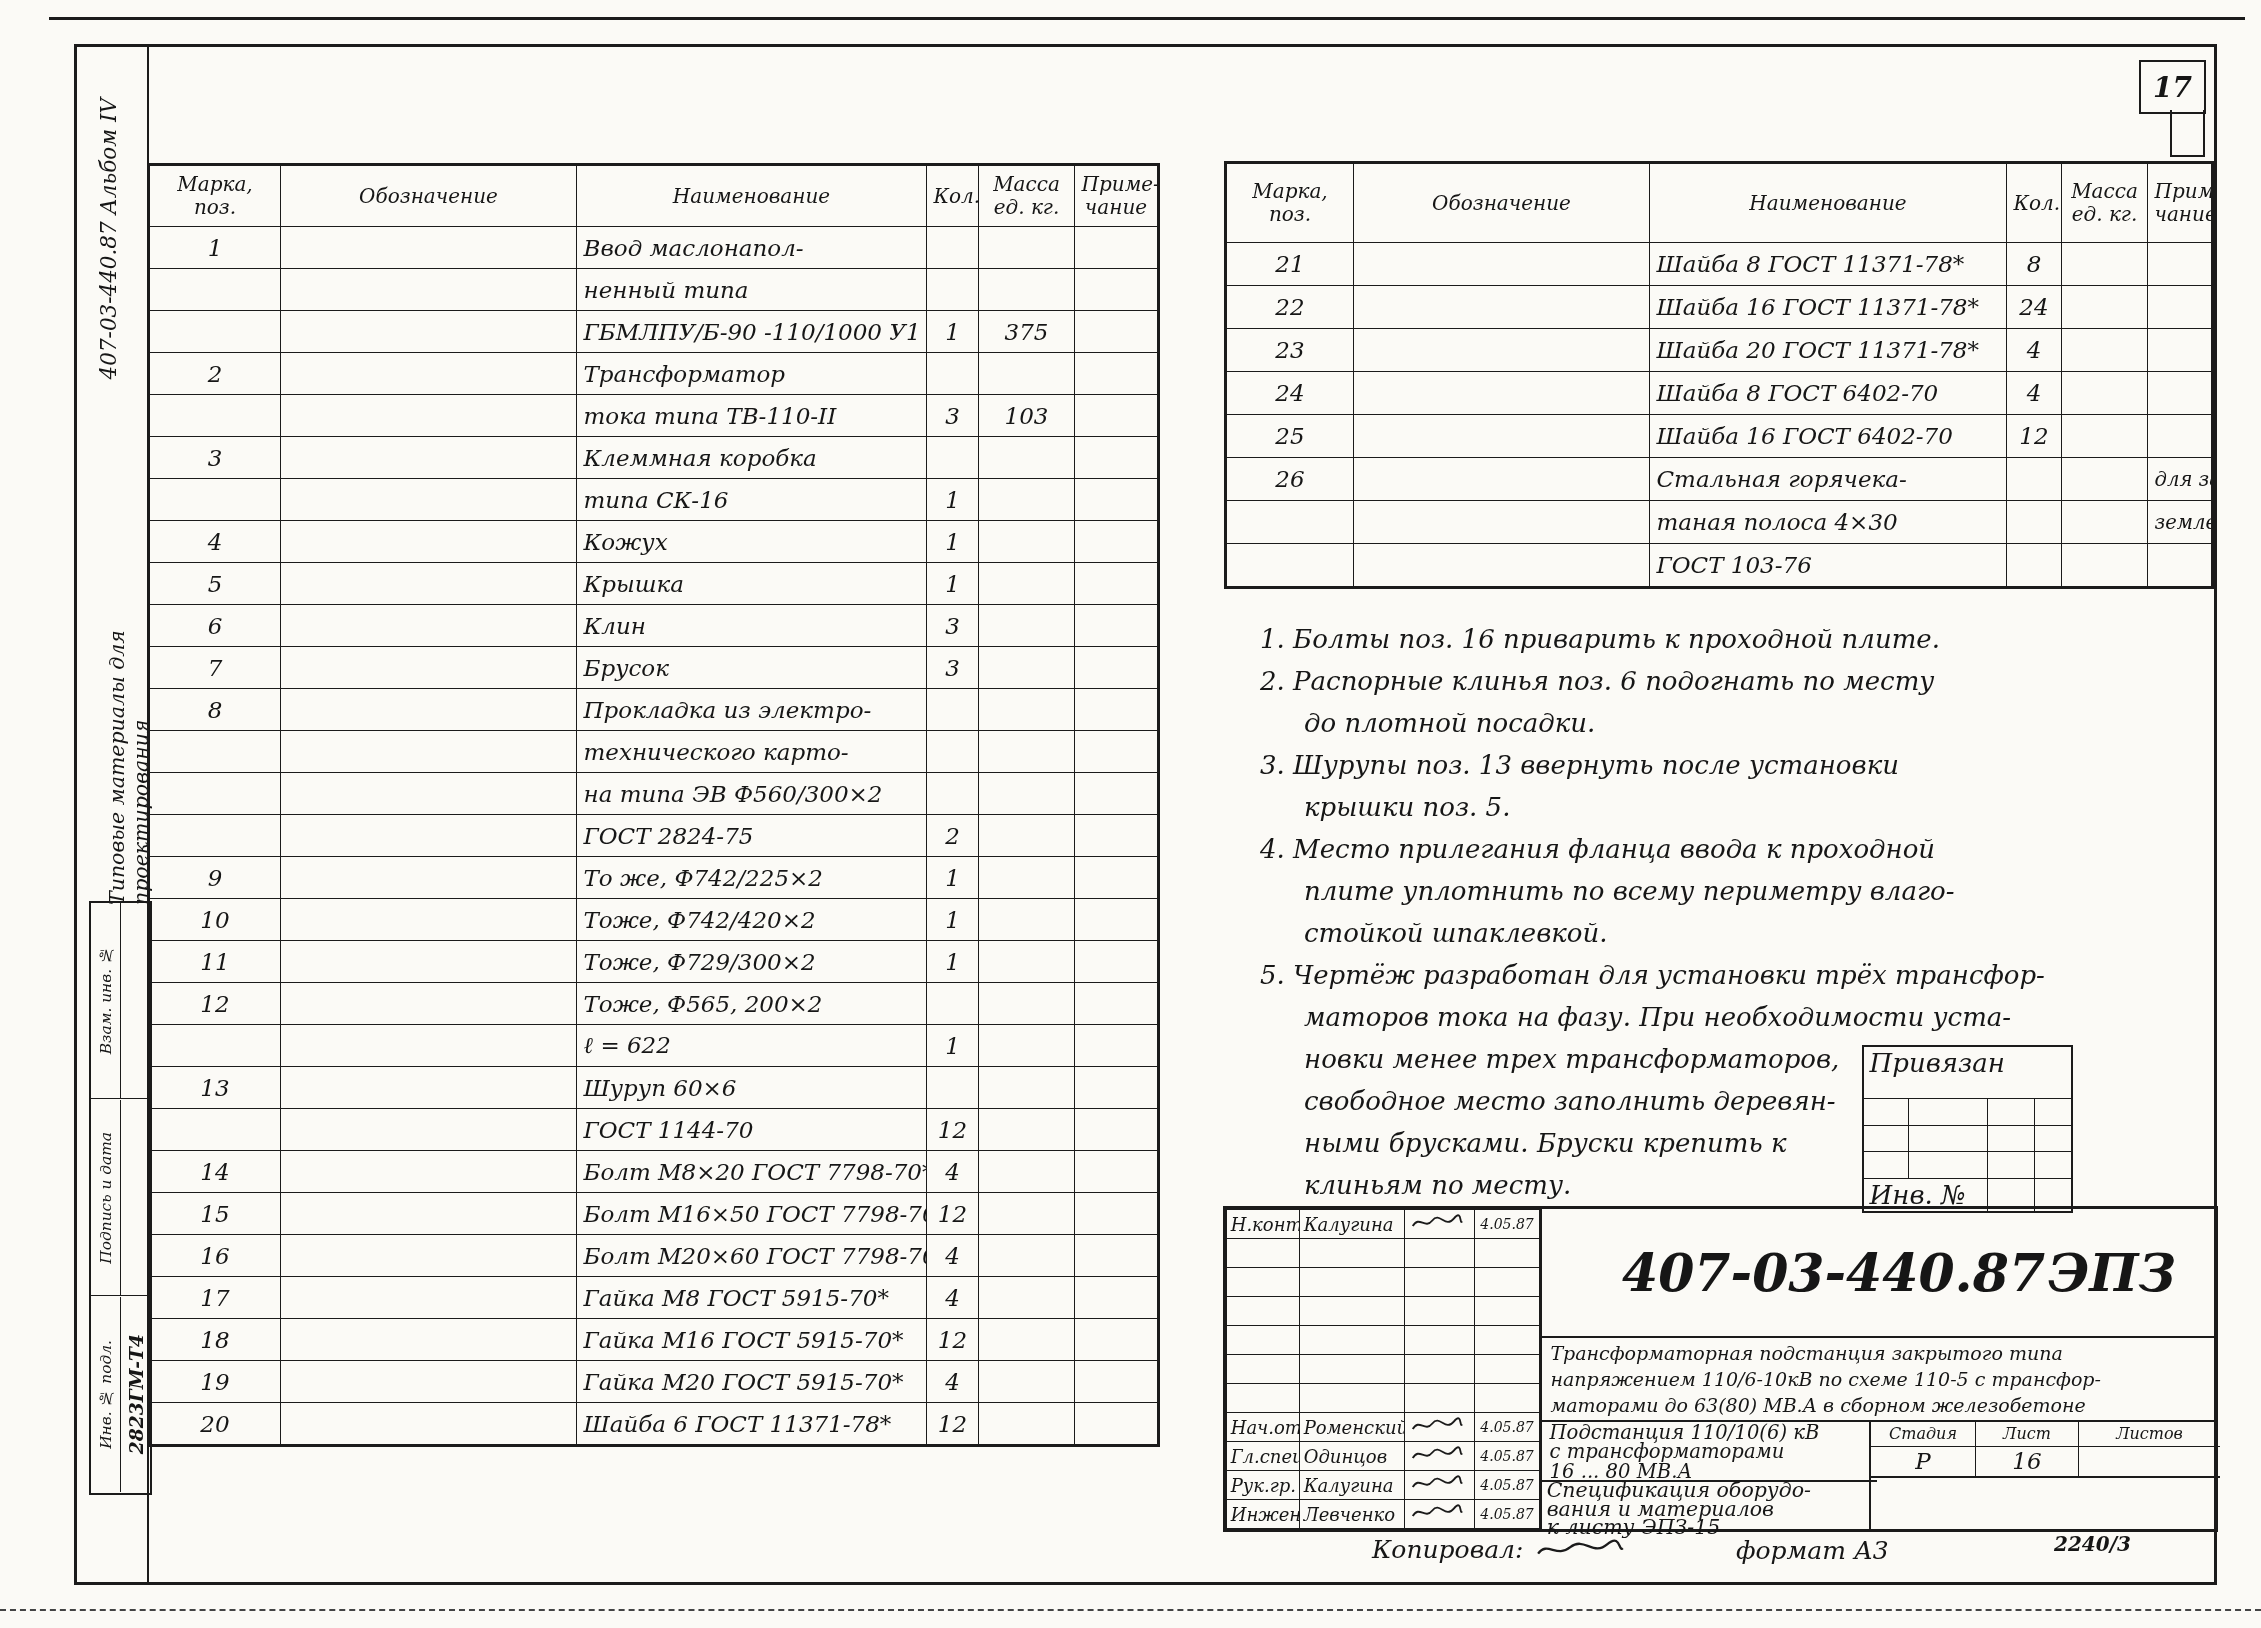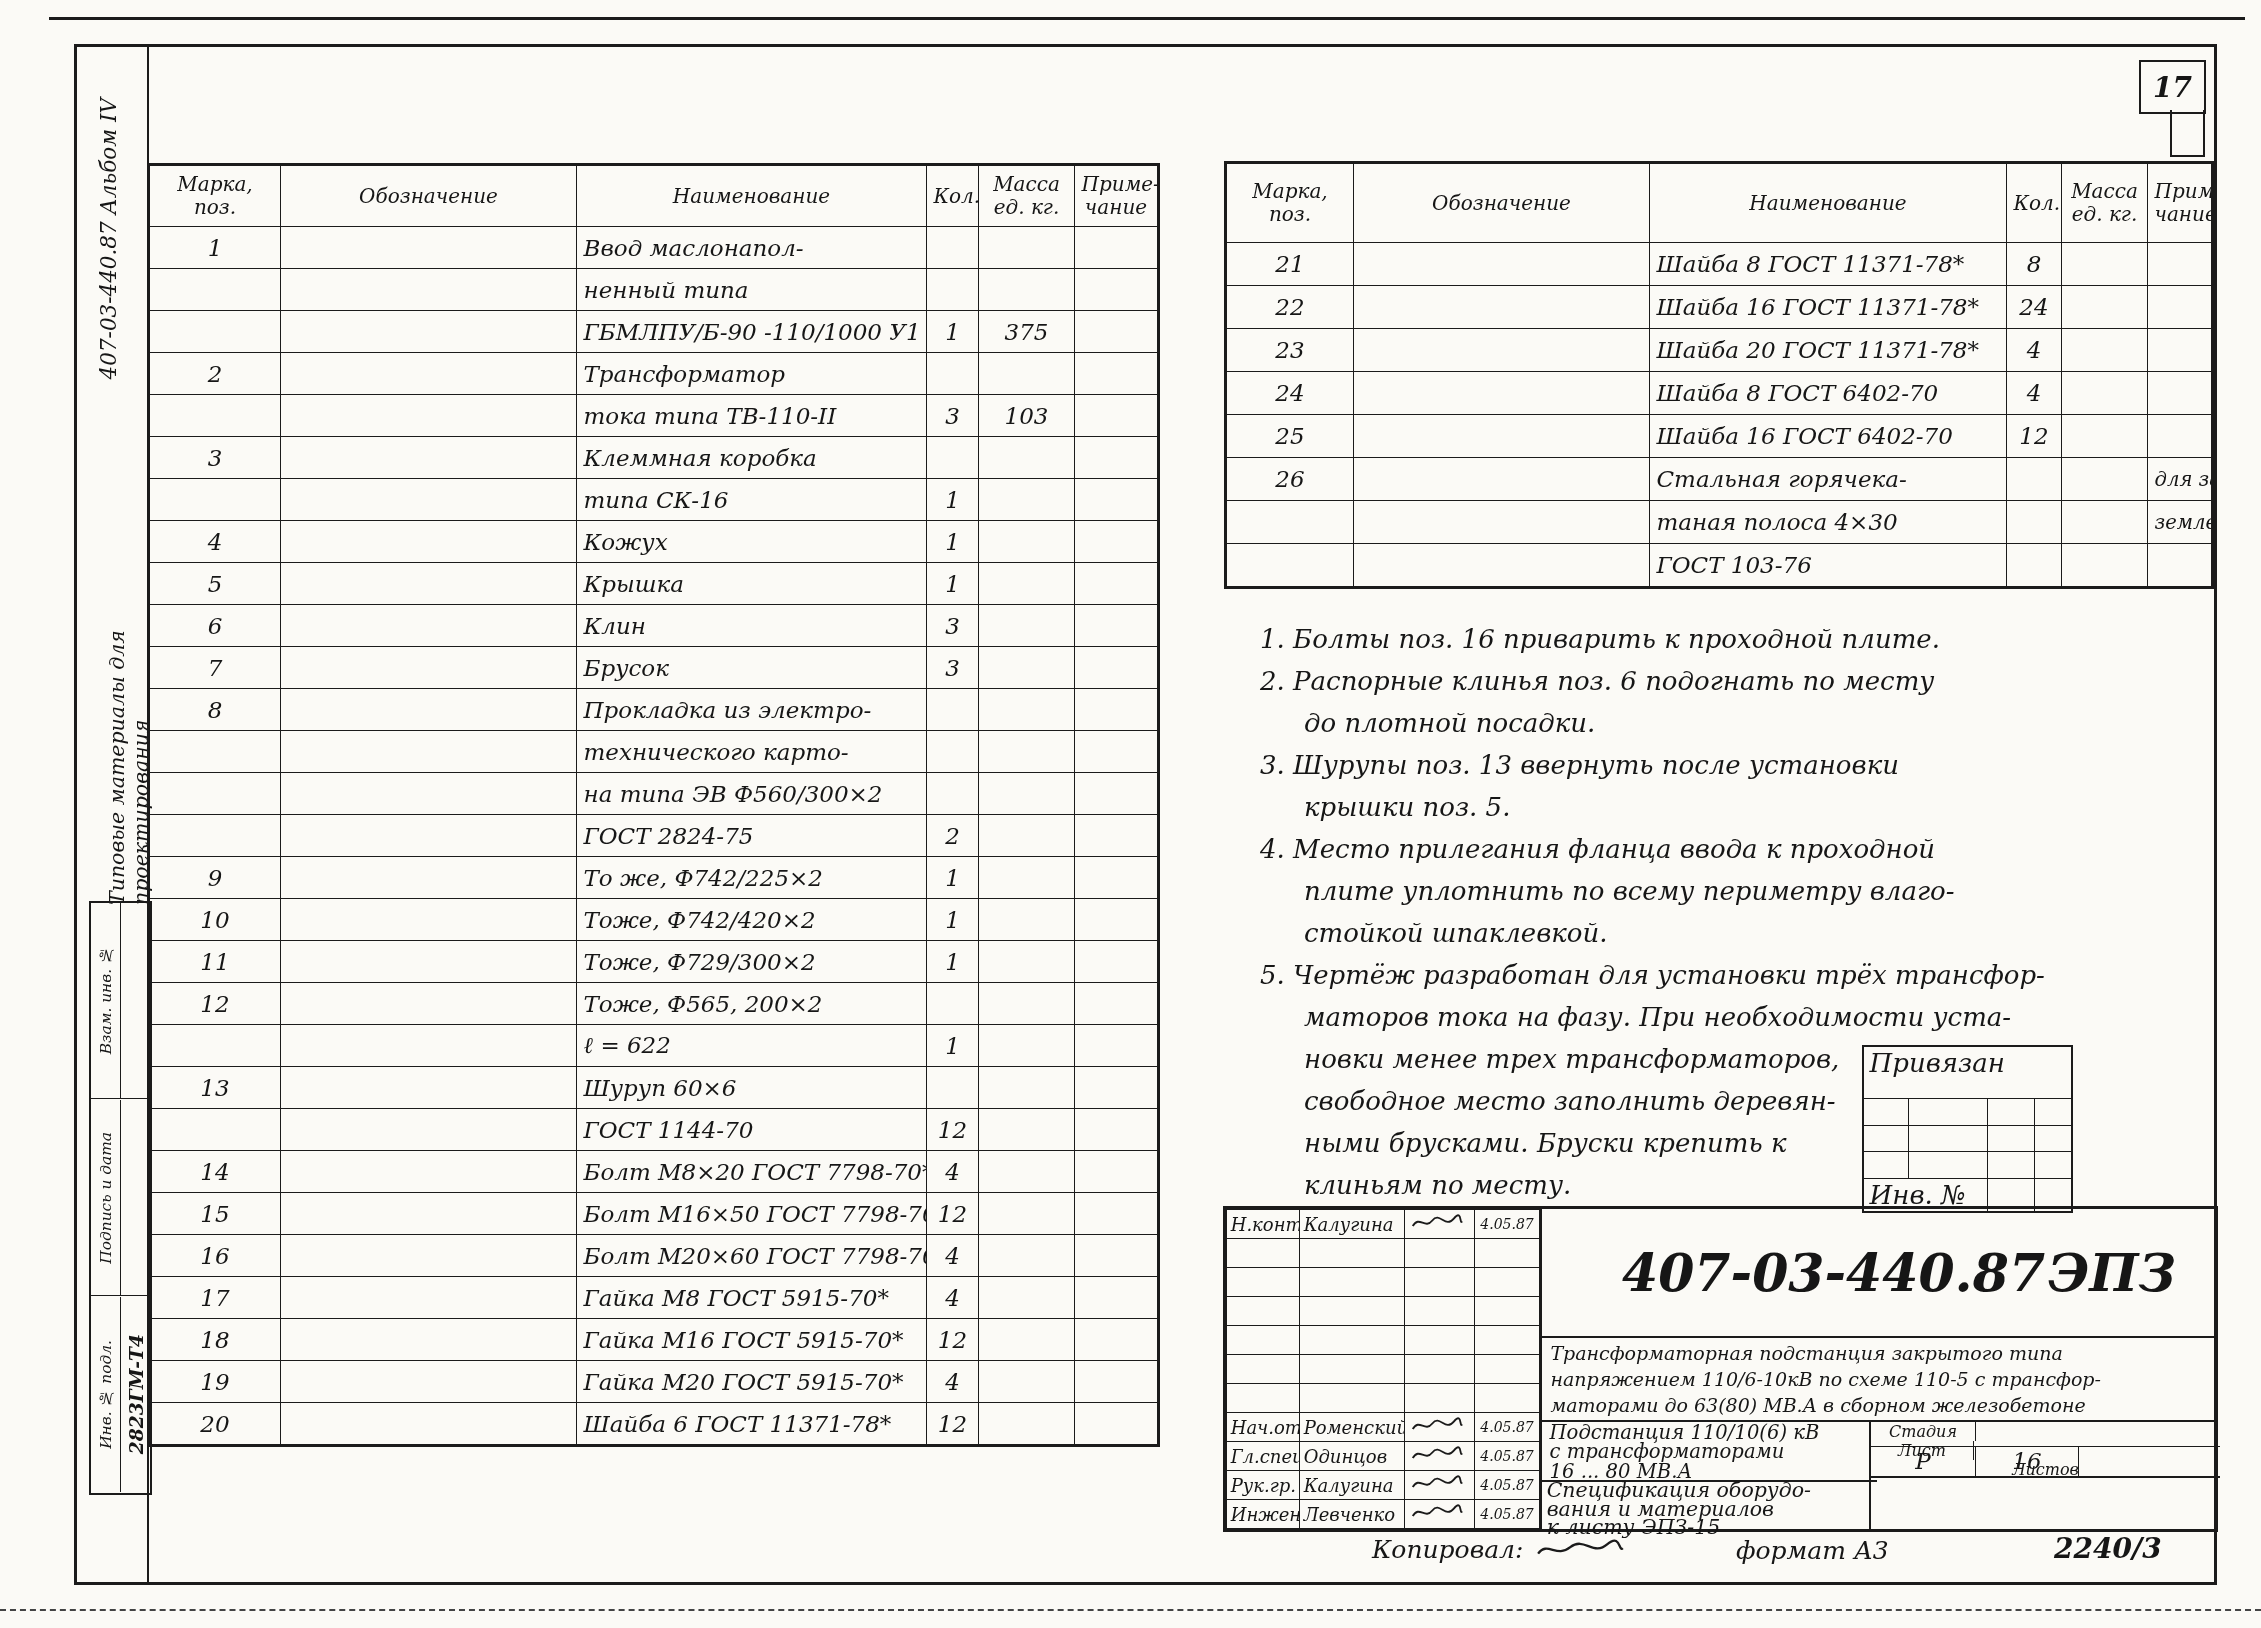--- a/index.html
+++ b/index.html
@@ -60,35 +60,35 @@
   .tb-code{height:127px;display:flex;align-items:center;justify-content:space-between;padding:0 42px 0 61px;
            font-size:52px;font-weight:bold;font-style:italic;margin-left:19px;}
   .tb-desc{height:80px;border-top:2.8px solid #1b1b1b;font-size:19px;line-height:26px;font-style:italic;
            white-space:pre-line;padding:1.9px 0 0 8.4px;}
   .tb-bottom{position:relative;height:110px;border-top:2.8px solid #1b1b1b;}
   .tb-object{position:absolute;left:0;top:0;width:327px;height:57px;font-size:19.6px;line-height:19.6px;
              font-style:italic;white-space:pre-line;padding:0.9px 0 0 7.5px;border-bottom:2.3px solid #1b1b1b;}
   .tb-doctitle{position:absolute;left:0;top:59px;width:327px;height:50px;font-size:20.5px;line-height:18.7px;
              font-style:italic;white-space:pre-line;padding:0 0 0 4.7px;}
   .tb-right-col{position:absolute;left:327px;top:0;width:349px;height:110px;border-left:2.8px solid #1b1b1b;}
-  .tb-slh{display:flex;height:24px;border-bottom:1.9px solid #1b1b1b;flex-direction:column;}
+  .tb-slh{display:flex;height:24px;border-bottom:1.9px solid #1b1b1b;}
   .tb-slh div{font-size:16px;font-style:italic;display:flex;align-items:center;justify-content:center;}
   .tb-slv{display:flex;height:29px;border-bottom:2.3px solid #1b1b1b;}
   .tb-slv div{font-size:23px;font-style:italic;display:flex;align-items:center;justify-content:center;}
   .sl-c1{width:104px;border-right:1.9px solid #1b1b1b;}
   .sl-c2{width:102px;border-right:1.9px solid #1b1b1b;}
   .sl-c3{flex:1;}
   .tb-org{height:54px;text-align:center;font-style:italic;}
   .org-name{font-size:23px;font-weight:bold;letter-spacing:0.9px;line-height:24px;padding-top:0.9px;}
   .org-branch{font-size:16px;line-height:16px;}
   .org-city{font-size:16px;line-height:15px;}
   
   #copied{position:absolute;left:1372px;top:1535px;font-size:25px;font-style:italic;display:flex;align-items:center;gap:9.3px;}
   #format{position:absolute;left:1736px;top:1536px;font-size:25px;font-style:italic;}
-  #footer-code{position:absolute;left:2054px;top:1532px;font-size:28px;font-weight:bold;font-style:italic;}
+  #footer-code{position:absolute;left:2054px;top:1532px;font-size:20px;font-weight:bold;font-style:italic;}
   .squiggle{display:inline-block;}
 </style>
 </head>
 <body>
 
 <div id="stage">
 
   <div class="ink" id="scan-top"></div>
   <div class="ink" id="frame-top"></div>
   <div class="ink" id="frame-left"></div>

